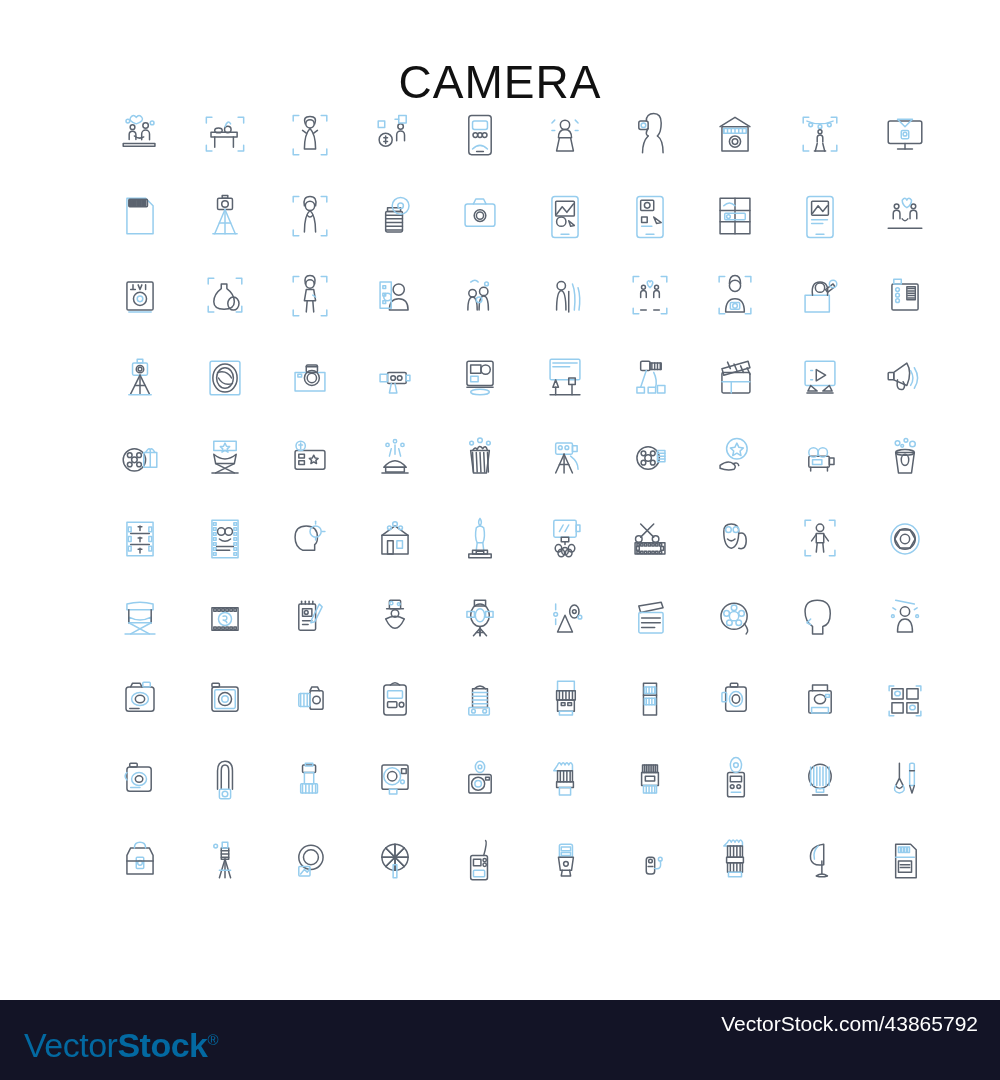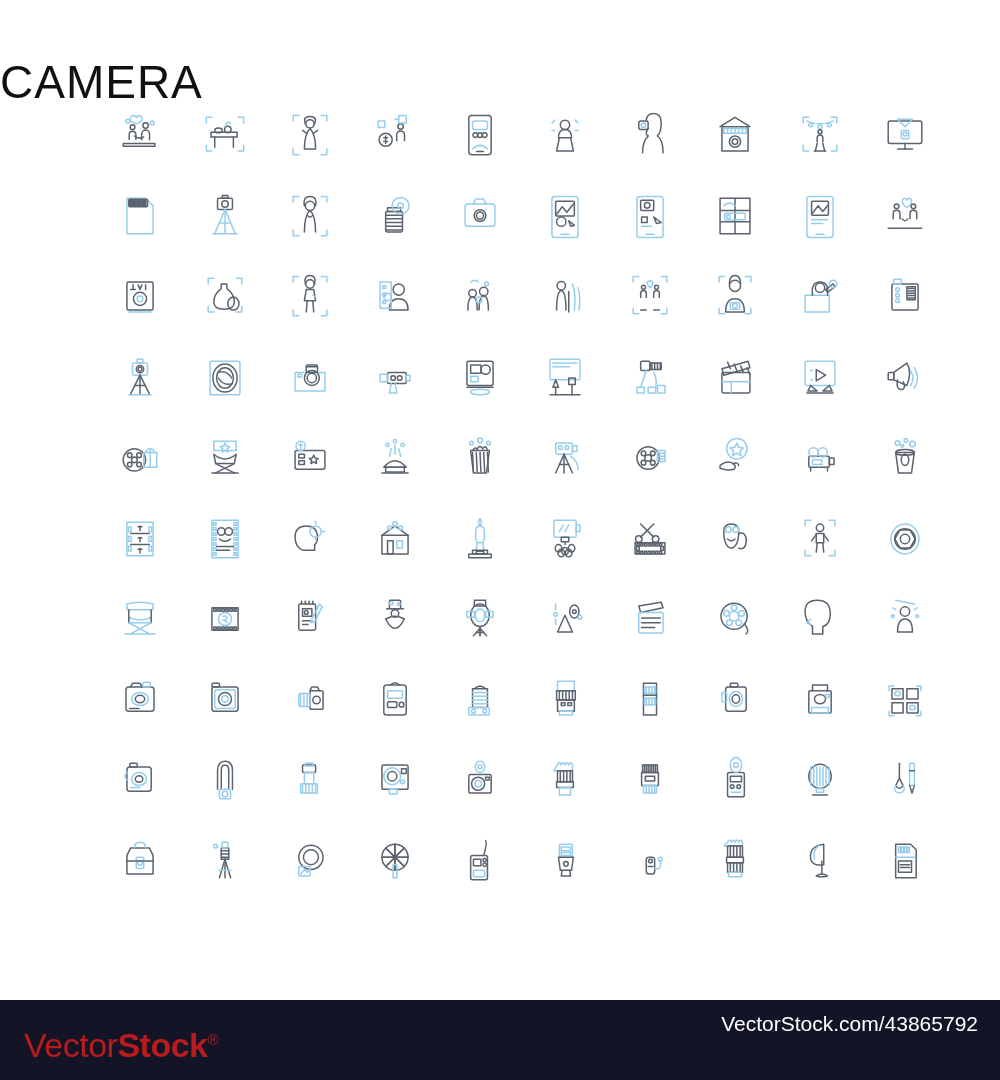--- a/index.html
+++ b/index.html
@@ -12,20 +12,21 @@
     height: 1080px;
     position: relative;
     font-family: "Liberation Sans", sans-serif;
     overflow: hidden;
   }
   #page-title {
     position: absolute;
     top: 28px;
     left: 0;
     width: 1000px;
+    text-align: center;
     font-size: 46px;
     font-weight: 300;
     letter-spacing: 1px;
     color: #111111;
     font-family: "Liberation Sans", sans-serif;
     line-height: 1;
   }
   #icon-grid {
     position: absolute;
     top: 96px;
@@ -63,21 +64,21 @@
     left: 0;
     top: 1000px;
     width: 1000px;
     height: 80px;
     background: #131426;
   }
   #footer-logo {
     position: absolute;
     left: 24px;
     top: 1020px;
-    color: #b91c1c;
+    color: #0369a1;
     font-size: 34px;
     line-height: 40px;
     letter-spacing: -0.5px;
     white-space: nowrap;
   }
   #footer-logo .lw { font-weight: 300; }
   #footer-logo .lb { font-weight: 700; }
   #footer-logo .reg {
     font-size: 15px;
     vertical-align: super;

